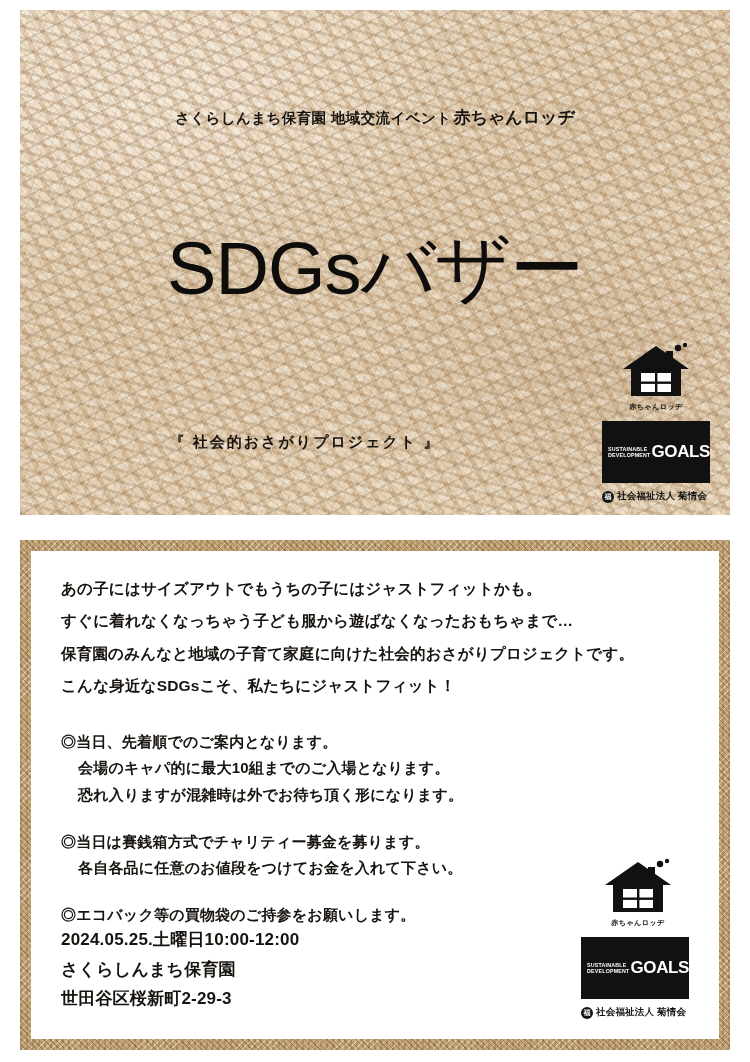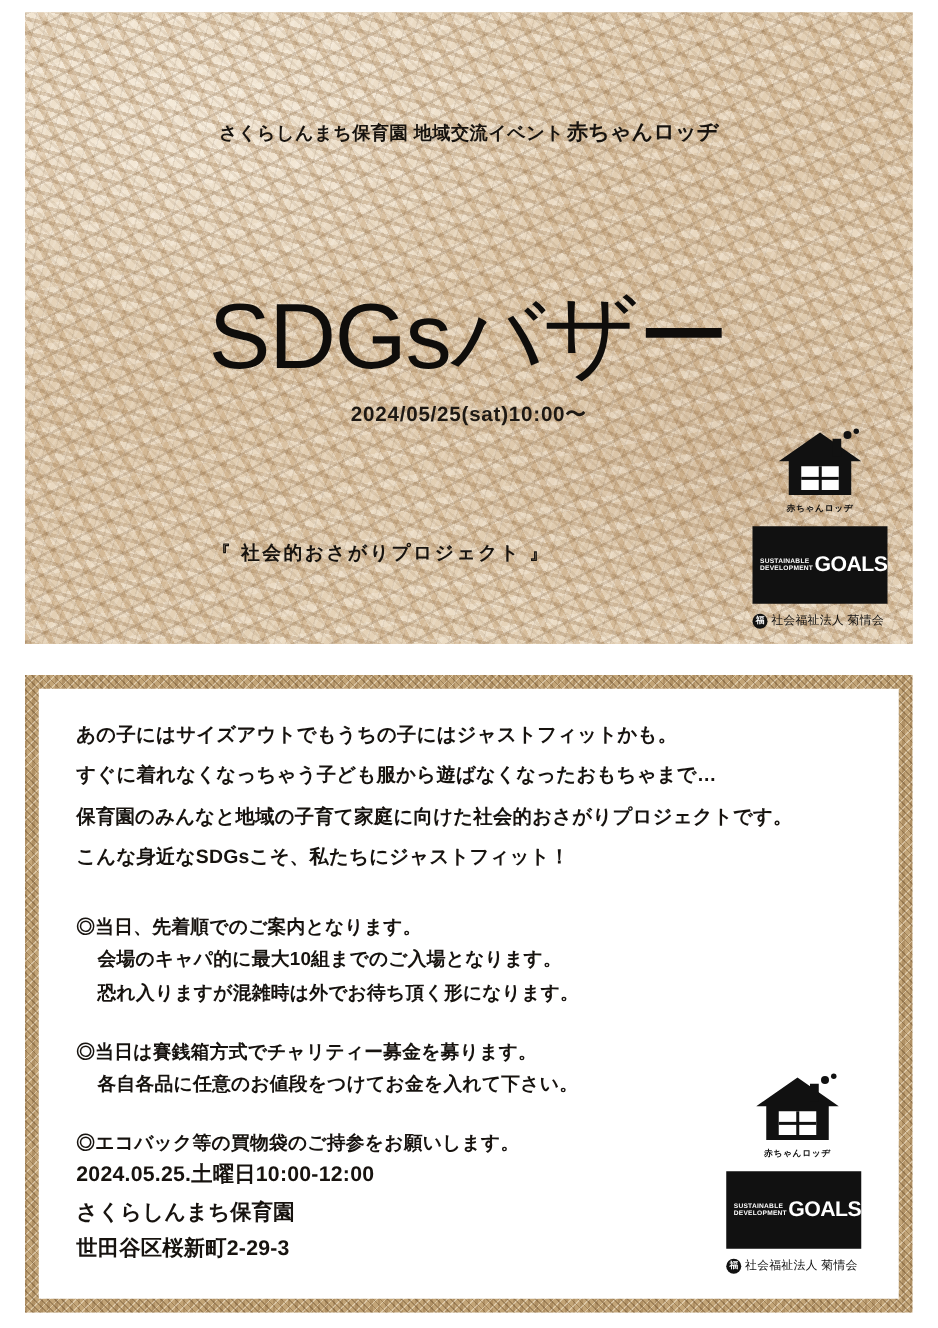--- a/index.html
+++ b/index.html
@@ -42,21 +42,21 @@
     inset: 0;
     background-image:
       repeating-linear-gradient(41deg, rgba(118,86,52,0.10) 0px, rgba(118,86,52,0.10) 2px, rgba(0,0,0,0) 2px, rgba(0,0,0,0) 7px),
       repeating-linear-gradient(-63deg, rgba(255,255,255,0.13) 0px, rgba(255,255,255,0.13) 2px, rgba(0,0,0,0) 2px, rgba(0,0,0,0) 6px);
     pointer-events: none;
   }
   .poster > * { position: relative; z-index: 2; }
 
   .poster-eyebrow {
     position: absolute;
-    top: 84px;
+    top: 96px;
     left: 0;
     width: 710px;
     text-align: center;
     font-size: 14.5px;
     font-weight: 700;
     letter-spacing: 0.4px;
     color: #17130f;
     white-space: nowrap;
   }
   .poster-eyebrow .brand {
@@ -159,21 +159,21 @@
     border-radius: 50%;
     background: #111;
     color: #fff;
     font-size: 7px;
     line-height: 12px;
     text-align: center;
     font-weight: 700;
   }
   .kikujo-text {
     font-size: 9.5px;
-    font-weight: 400;
+    font-weight: 700;
     letter-spacing: 0.2px;
     color: #111;
     white-space: nowrap;
   }
   .info-border {
     position: absolute;
     left: 20px;
     top: 540px;
     width: 710px;
     height: 510px;
@@ -244,21 +244,20 @@
 <body>
 
 <div class="poster">
 
   <div class="poster-eyebrow">
     <span>さくらしんまち保育園 地域交流イベント</span><span class="brand">赤ちゃんロッヂ</span>
   </div>
 
   <div class="poster-title">SDGsバザー</div>
 
-  <div class="poster-date">2024/05/25(sat)10:00〜</div>
 
   <div class="poster-subtitle">『 社会的おさがりプロジェクト 』</div>
 
   <div class="poster-logos">
 
     <div class="house-logo">
       <span>
         <svg width="74" height="58" viewBox="0 0 74 58" aria-hidden="true">
           <path d="M37 4 L70 27 L62 27 L62 54 L12 54 L12 27 L4 27 Z" fill="#111111"></path>
           <rect x="47" y="9" width="7" height="14" fill="#111111"></rect>

